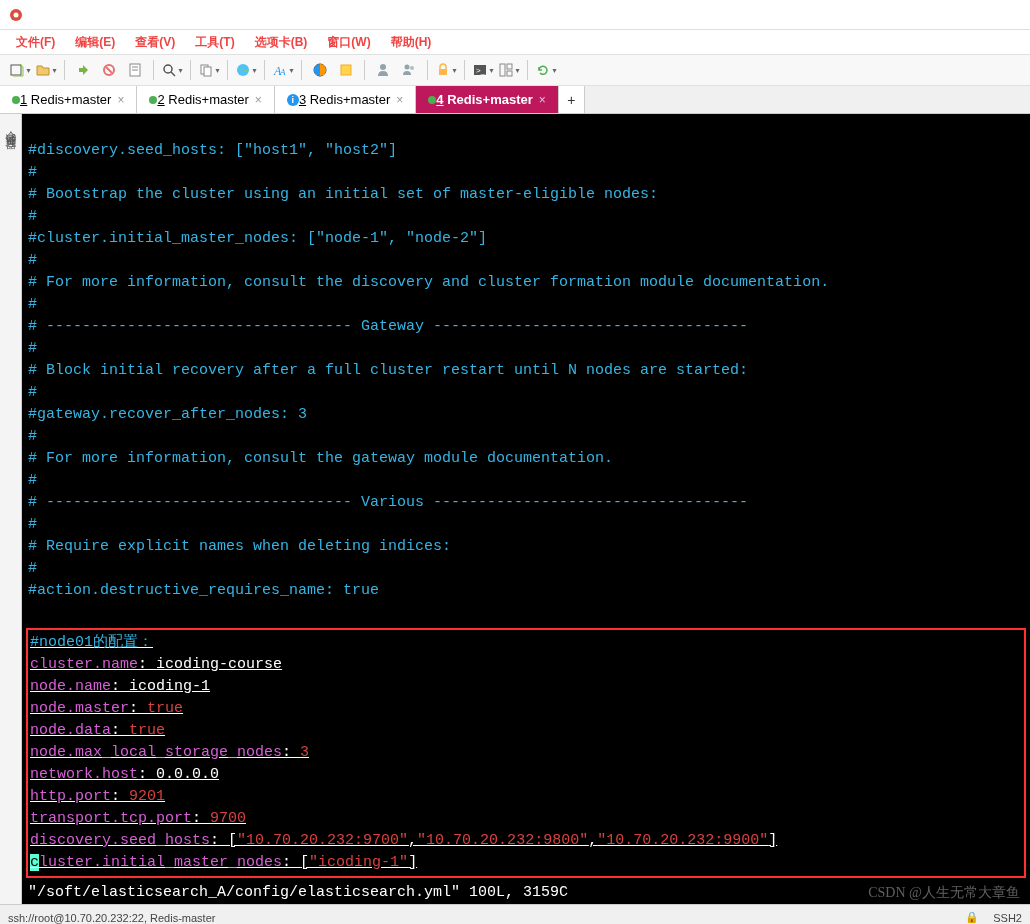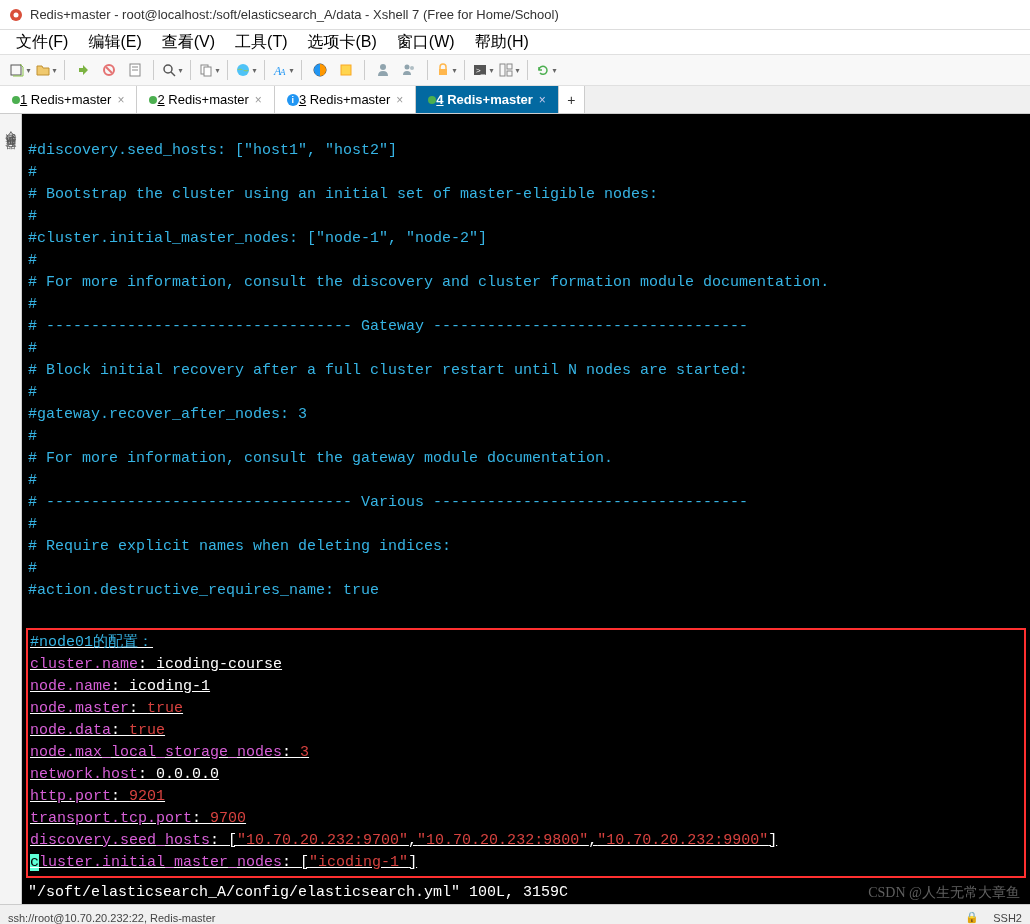--- a/index.html
+++ b/index.html
@@ -1,29 +1,29 @@
 <!DOCTYPE html>
 <html><head>
 <meta charset="utf-8">
 <style>
 * { margin:0; padding:0; box-sizing:border-box; }
 body { font-family:"Microsoft YaHei","Segoe UI",Tahoma,sans-serif; font-size:12px; background:#fff; width:1030px; height:924px; overflow:hidden; position:relative; }
 .titlebar { height:30px; background:#fff; display:flex; align-items:center; padding:0 8px; border-bottom:1px solid #ddd; }
 .titlebar .app-icon { width:16px; height:16px; margin-right:6px; display:inline-flex; align-items:center; justify-content:center; }
 .titlebar .title { font-size:13px; color:#333; }
 .menubar { height:24px; display:flex; align-items:center; padding:0 8px; gap:4px; }
-.menubar .menu-item { padding:2px 8px; cursor:pointer; font-size:16px; color:#000000; }
+.menubar .menu-item { padding:2px 8px; cursor:pointer; font-size:12px; color:#ef4444;font-weight:bold; }
 .toolbar { height:32px; display:flex; align-items:center; padding:0 8px; gap:2px; border-top:1px solid #e0e0e0; border-bottom:1px solid #e0e0e0; background:#f8f8f8; }
 .tb-btn { width:24px; height:24px; display:inline-flex; align-items:center; justify-content:center; cursor:pointer; border-radius:2px; position:relative; }
 .tb-sep { width:1px; height:20px; background:#ccc; margin:0 4px; }
 .tb-drop { font-size:8px; color:#666; margin-left:1px; }
 .tabbar { height:28px; display:flex; align-items:stretch; background:#f0f0f0; border-bottom:1px solid #ccc; }
 .tabs { display:flex; flex:1; }
 .tab { display:flex; align-items:center; padding:0 10px 0 12px; border-right:1px solid #ccc; background:#fff; cursor:pointer; font-size:13px; }
-.tab.active { background:#0369a1; color:#fff;justify-content:flex-end; }
+.tab.active { background:#be185d; color:#fff;justify-content:flex-end; }
 .tab.active .tab-num { color:#fff; }
 .tab.info { }
 .tab .dot { width:8px; height:8px; border-radius:50%; background:#4caf50; flex-shrink:0; }
 .tab .info-icon { width:12px; height:12px; border-radius:50%; background:#2196f3; color:#fff; font-size:9px; display:flex; align-items:center; justify-content:center; font-weight:bold; flex-shrink:0; }
 .tab .tab-num { text-decoration:underline; }
 .tab .close { font-size:12px; color:#999; margin-left:4px; padding:0 2px; }
 .tab.active .close { color:#cce; }
 .tab-add { width:26px; display:flex; align-items:center; justify-content:center; background:#fff; border-right:1px solid #ccc; cursor:pointer; font-size:14px; color:#333; }
 .main-wrap { display:flex; height:calc(924px - 30px - 24px - 32px - 28px - 20px); }
 .side-rail { width:22px; background:#f4f4f4; border-right:1px solid #ccc; display:flex; align-items:flex-start; justify-content:center; padding-top:8px; }
@@ -44,21 +44,20 @@
 </head>
 <body>
 
 <div class="titlebar">
   <span class="app-icon">
     <svg width="16" height="16" viewBox="0 0 16 16">
         <circle cx="8" cy="8" r="6" fill="#d94f3a"></circle>
         <circle cx="8" cy="8" r="2.5" fill="#fff"></circle>
       </svg>
   </span>
-  <span class="title">Redis+master - root@localhost:/soft/elasticsearch_A/data - Xshell 7 (Free for Home/School)</span>
 </div>
 
 <div class="menubar">
   <span class="menu-item">文件(F)</span>
   <span class="menu-item">编辑(E)</span>
   <span class="menu-item">查看(V)</span>
   <span class="menu-item">工具(T)</span>
   <span class="menu-item">选项卡(B)</span>
   <span class="menu-item">窗口(W)</span>
   <span class="menu-item">帮助(H)</span>

